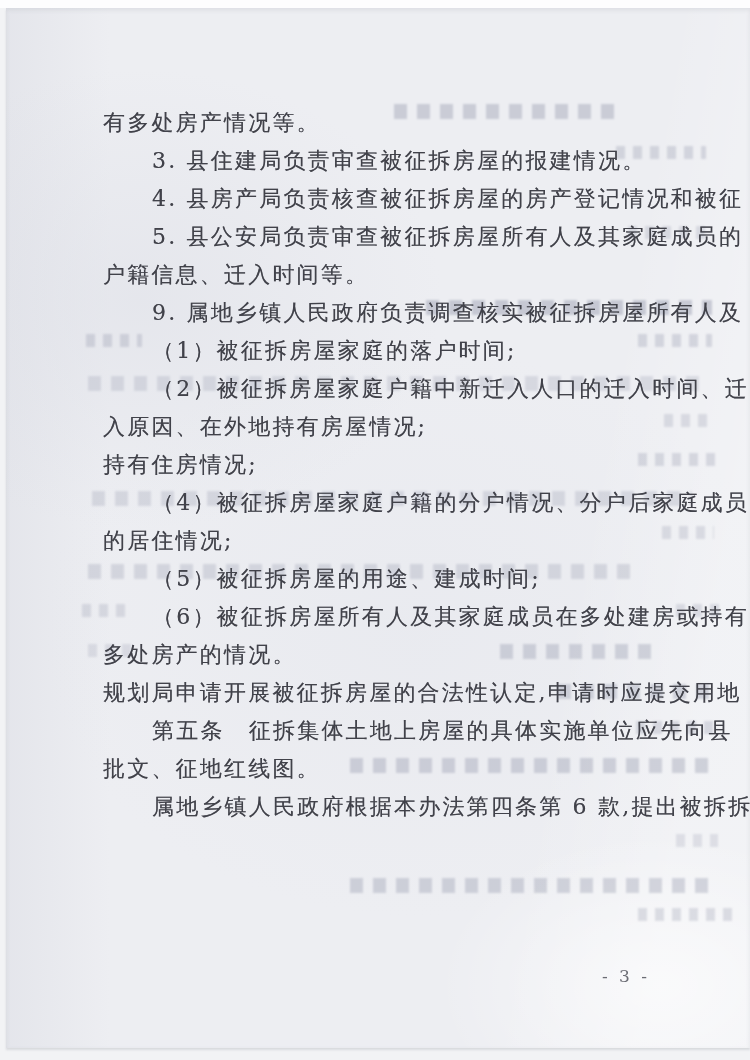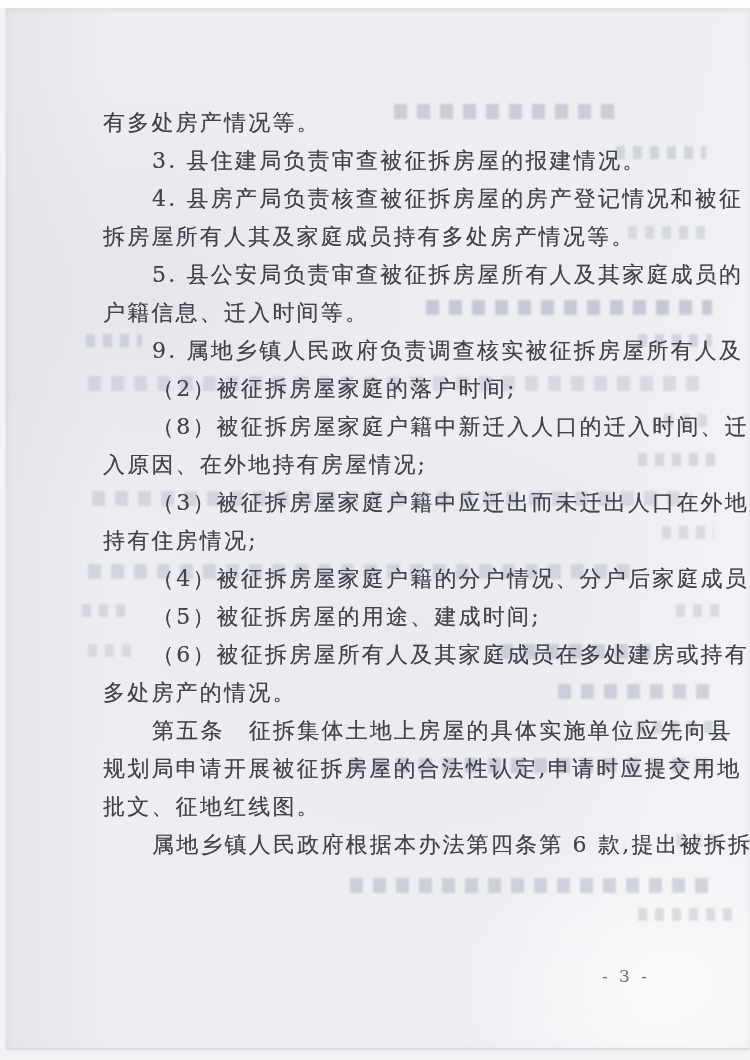--- a/index.html
+++ b/index.html
@@ -98,34 +98,33 @@
     <div class="bleed b2" style="left:630px; top:713px; width:84px;  opacity:.36;"></div>
     <div class="bleed" style="left:344px; top:750px; width:362px; opacity:.40;"></div>
     <div class="bleed b2" style="left:670px; top:826px; width:42px;  opacity:.28;"></div>
     <div class="bleed" style="left:344px; top:870px; width:362px; opacity:.38;"></div>
     <div class="bleed b2" style="left:632px; top:900px; width:100px; opacity:.34;"></div>
 
     <div class="textcol">
       <div class="line">有多处房产情况等。</div>
       <div class="line ind">3. 县住建局负责审查被征拆房屋的报建情况。</div>
       <div class="line ind">4. 县房产局负责核查被征拆房屋的房产登记情况和被征</div>
-      <div class="line">拆房屋所有人其及家庭成员持有多处房产情况等。</div>
       <div class="line ind">5. 县公安局负责审查被征拆房屋所有人及其家庭成员的</div>
       <div class="line">户籍信息、迁入时间等。</div>
       <div class="line ind">9. 属地乡镇人民政府负责调查核实被征拆房屋所有人及</div>
-      <div class="line ind">（2）被征拆房屋家庭的落户时间;</div>
-      <div class="line ind">（8）被征拆房屋家庭户籍中新迁入人口的迁入时间、迁</div>
+      <div class="line ind">（1）被征拆房屋家庭的落户时间;</div>
+      <div class="line ind">（2）被征拆房屋家庭户籍中新迁入人口的迁入时间、迁</div>
       <div class="line">入原因、在外地持有房屋情况;</div>
-      <div class="line ind">（3）被征拆房屋家庭户籍中应迁出而未迁出人口在外地</div>
       <div class="line">持有住房情况;</div>
       <div class="line ind">（4）被征拆房屋家庭户籍的分户情况、分户后家庭成员</div>
+      <div class="line">的居住情况;</div>
       <div class="line ind">（5）被征拆房屋的用途、建成时间;</div>
       <div class="line ind">（6）被征拆房屋所有人及其家庭成员在多处建房或持有</div>
       <div class="line">多处房产的情况。</div>
+      <div class="line">规划局申请开展被征拆房屋的合法性认定,申请时应提交用地</div>
       <div class="line ind">第五条　征拆集体土地上房屋的具体实施单位应先向县</div>
-      <div class="line">规划局申请开展被征拆房屋的合法性认定,申请时应提交用地</div>
       <div class="line">批文、征地红线图。</div>
       <div class="line ind">属地乡镇人民政府根据本办法第四条第 6 款,提出被拆拆</div>
     </div>
 
     <div class="pagenum">- 3 -</div>
   </div>
 </div>
 
 </body></html>

